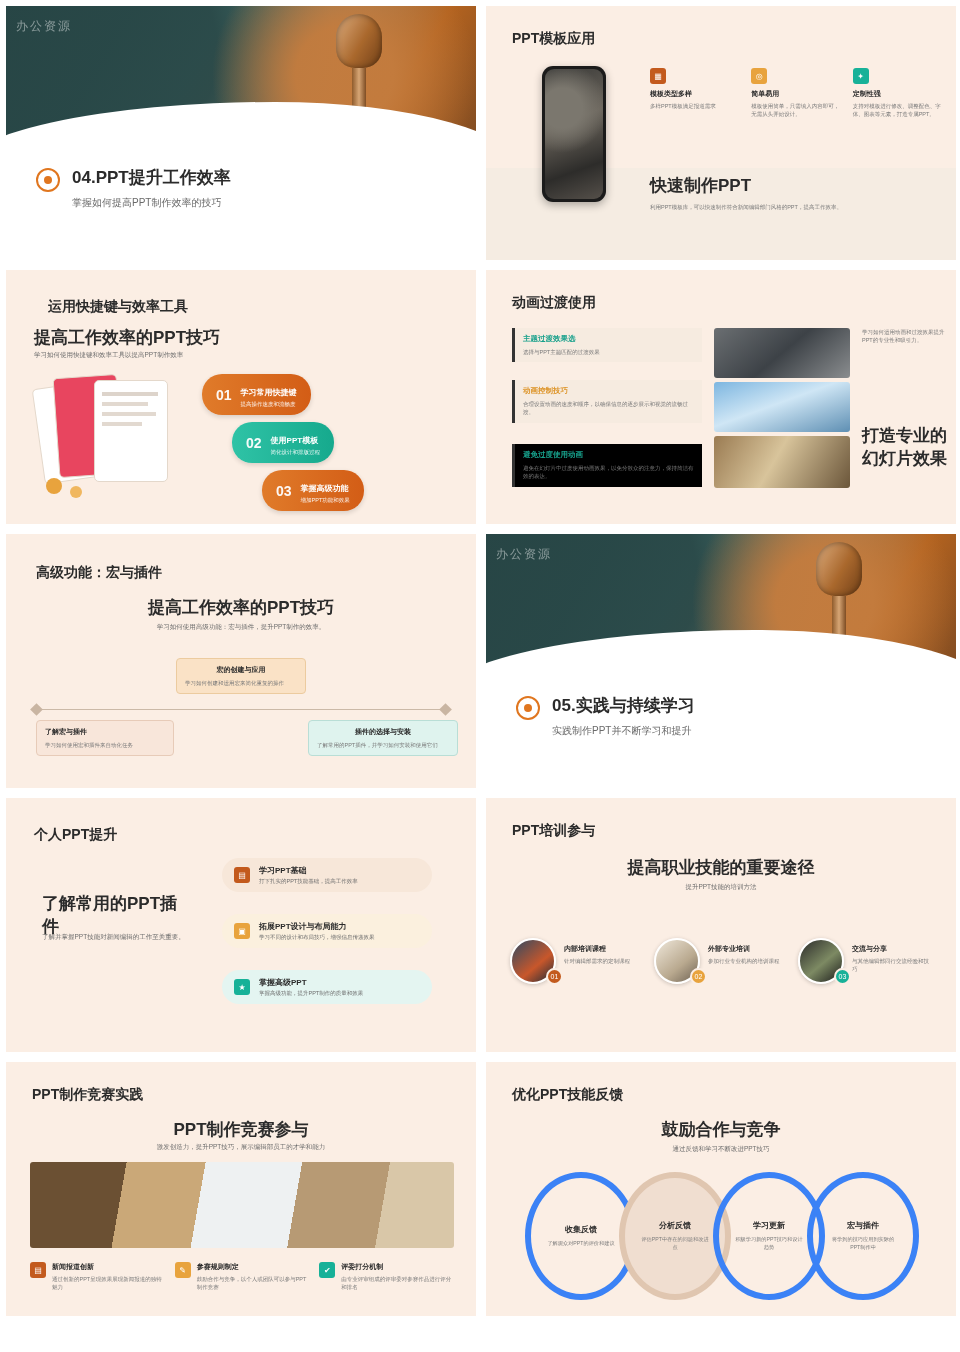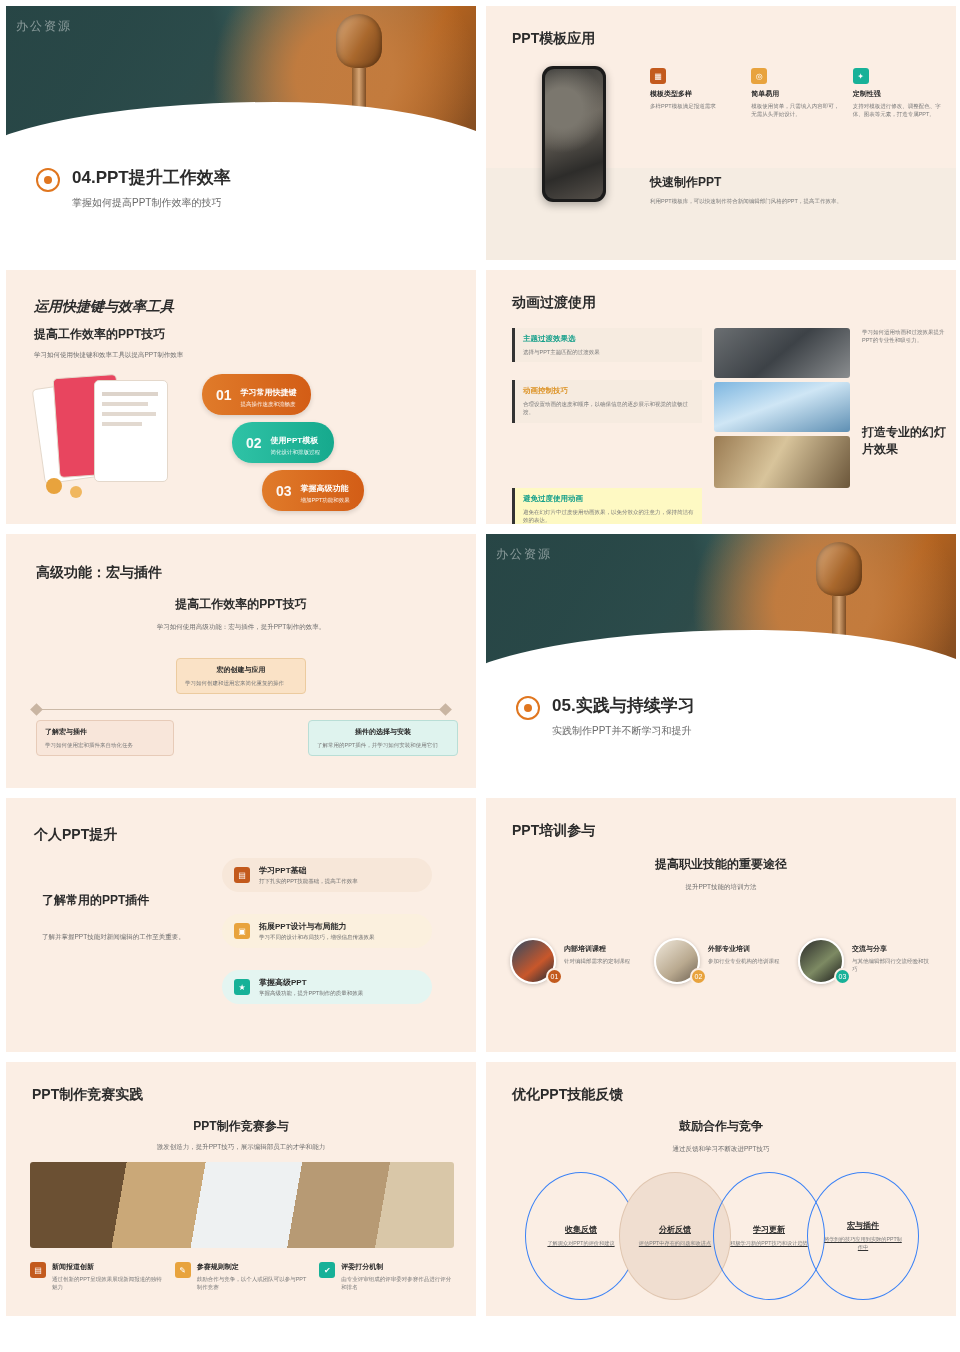--- a/index.html
+++ b/index.html
@@ -70,21 +70,21 @@
   .cover-dot:after {
     content: ""; position: absolute; left: 50%; top: 50%;
     width: 8px; height: 8px; border-radius: 50%; background: #e0761f;
     transform: translate(-50%,-50%);
   }
   .cover-title { font-size: 17px; font-weight: bold; color: #2b2b2b; }
   .cover-sub { font-size: 10px; color: #6a6a6a; margin-top: 7px; }
 
   
   .s-title { font-size: 14px; font-weight: bold; color: #2b2b2b; }
-  .s-sub { font-size: 12px; font-weight: bold; color: #2b2b2b; }
+  .s-sub { font-size: 17px; font-weight: bold; color: #2b2b2b; }
   .s-desc { font-size: 6.5px; color: #6d6d6d; line-height: 1.55; }
   .tiny { font-size: 5.5px; color: #7a7a7a; line-height: 1.5; }
   .lbl { font-size: 7px; font-weight: bold; color: #2b2b2b; }
 
   .sq {
     width: 16px; height: 16px; border-radius: 3px; flex: none;
     display: flex; align-items: center; justify-content: center;
     color: #fff; font-size: 8px;
   }
   .sq.orange { background: #c35a1d; }
@@ -140,23 +140,23 @@
   }
   .badge {
     position: absolute; left: 36px; top: 30px;
     width: 17px; height: 17px; border-radius: 50%; background: #c35a1d; color: #fff;
     font-size: 7px; display: flex; align-items: center; justify-content: center;
     border: 2px solid #fbeee4;
   }
 
   
   .ell {
-    border: 1px solid #3b82f6; border-radius: 50%;
+    border: 6px solid #3b82f6; border-radius: 50%;
     width: 112px; height: 128px; display: flex; flex-direction: column;
-    align-items: center; justify-content: center; text-align: center; padding: 0 14px; text-decoration: underline;
+    align-items: center; justify-content: center; text-align: center; padding: 0 14px;
   }
   .ell.fill { background: #f0ded0; border-color: #e0c6b0; }
   .ell .t { font-size: 8px; font-weight: bold; color: #2b2b2b; }
   .ell .d { font-size: 5.2px; color: #7a7a7a; margin-top: 5px; line-height: 1.5; }
 </style>
 </head>
 <body>
 
 <div class="grid">
 
@@ -202,21 +202,21 @@
         <div class="tiny" style="margin-top:3px">支持对模板进行修改、调整配色、字体、图表等元素，打造专属PPT。</div>
       </div>
     </div>
     <div style="position:absolute;left:164px;top:168px;right:20px;">
       <div class="s-sub">快速制作PPT</div>
       <div class="tiny" style="margin-top:6px">利用PPT模板库，可以快速制作符合新闻编辑部门风格的PPT，提高工作效率。</div>
     </div>
   </div>
 
   <div class="slide">
-    <div style="position:absolute;left:28px;top:28px;font-style:italic;" class="s-title">运用快捷键与效率工具</div>
+    <div style="position:absolute;left:42px;top:28px;" class="s-title">运用快捷键与效率工具</div>
     <div style="position:absolute;left:28px;top:56px;" class="s-sub">提高工作效率的PPT技巧</div>
     <div style="position:absolute;left:28px;top:80px;width:260px;" class="s-desc">学习如何使用快捷键和效率工具以提高PPT制作效率</div>
 
     <div style="position:absolute;left:26px;top:100px;" class="illus">
       <div class="card" style="left:6px;top:14px;width:70px;height:96px;transform:rotate(-8deg)"></div>
       <div class="card red" style="left:24px;top:6px;width:64px;height:100px;transform:rotate(-4deg)"></div>
       <div class="card" style="left:62px;top:10px;width:74px;height:102px;"></div>
       <div style="position:absolute;left:70px;top:22px;width:56px;height:4px;background:#ddd4cb"></div>
       <div style="position:absolute;left:70px;top:32px;width:46px;height:4px;background:#e2d9d0"></div>
       <div style="position:absolute;left:70px;top:42px;width:54px;height:4px;background:#e2d9d0"></div>
@@ -246,21 +246,21 @@
     <div style="position:absolute;left:26px;top:24px;" class="s-title">动画过渡使用</div>
 
     <div style="position:absolute;left:26px;top:58px;width:190px;background:#f6ebe0;" class="abox">
       <div class="h" style="color:#17a08b">主题过渡效果选</div>
       <div class="tiny" style="margin-top:4px">选择与PPT主题匹配的过渡效果</div>
     </div>
     <div style="position:absolute;left:26px;top:110px;width:190px;background:#f6ebe0;" class="abox">
       <div class="h" style="color:#dd9428">动画控制技巧</div>
       <div class="tiny" style="margin-top:4px">合理设置动画的速度和顺序，以确保信息的逐步展示和视觉的流畅过渡。</div>
     </div>
-    <div style="position:absolute;left:26px;top:174px;width:190px;background:#fef9c3;margin-top:44px;" class="abox">
+    <div style="position:absolute;left:26px;top:174px;width:190px;background:#000000;" class="abox">
       <div class="h" style="color:#17a08b">避免过度使用动画</div>
       <div class="tiny" style="margin-top:4px">避免在幻灯片中过度使用动画效果，以免分散众的注意力，保持简洁有效的表达。</div>
     </div>
 
     <div class="photo-sm" style="position:absolute;left:228px;top:58px;width:136px;height:50px;background:linear-gradient(140deg,#6b6f72,#3d4247 50%,#8a8d8f)"></div>
     <div class="photo-sm" style="position:absolute;left:228px;top:112px;width:136px;height:50px;background:linear-gradient(160deg,#7db6e0,#cfe6f5 45%,#5e8fb3)"></div>
     <div class="photo-sm" style="position:absolute;left:228px;top:166px;width:136px;height:52px;background:linear-gradient(120deg,#9a7b52,#d8c49b 45%,#6b563a)"></div>
 
     <div style="position:absolute;left:376px;top:58px;width:86px;" class="tiny">学习如何运用动画和过渡效果提升PPT的专业性和吸引力。</div>
     <div style="position:absolute;left:376px;top:154px;width:86px;" class="s-sub">打造专业的幻灯片效果</div>

